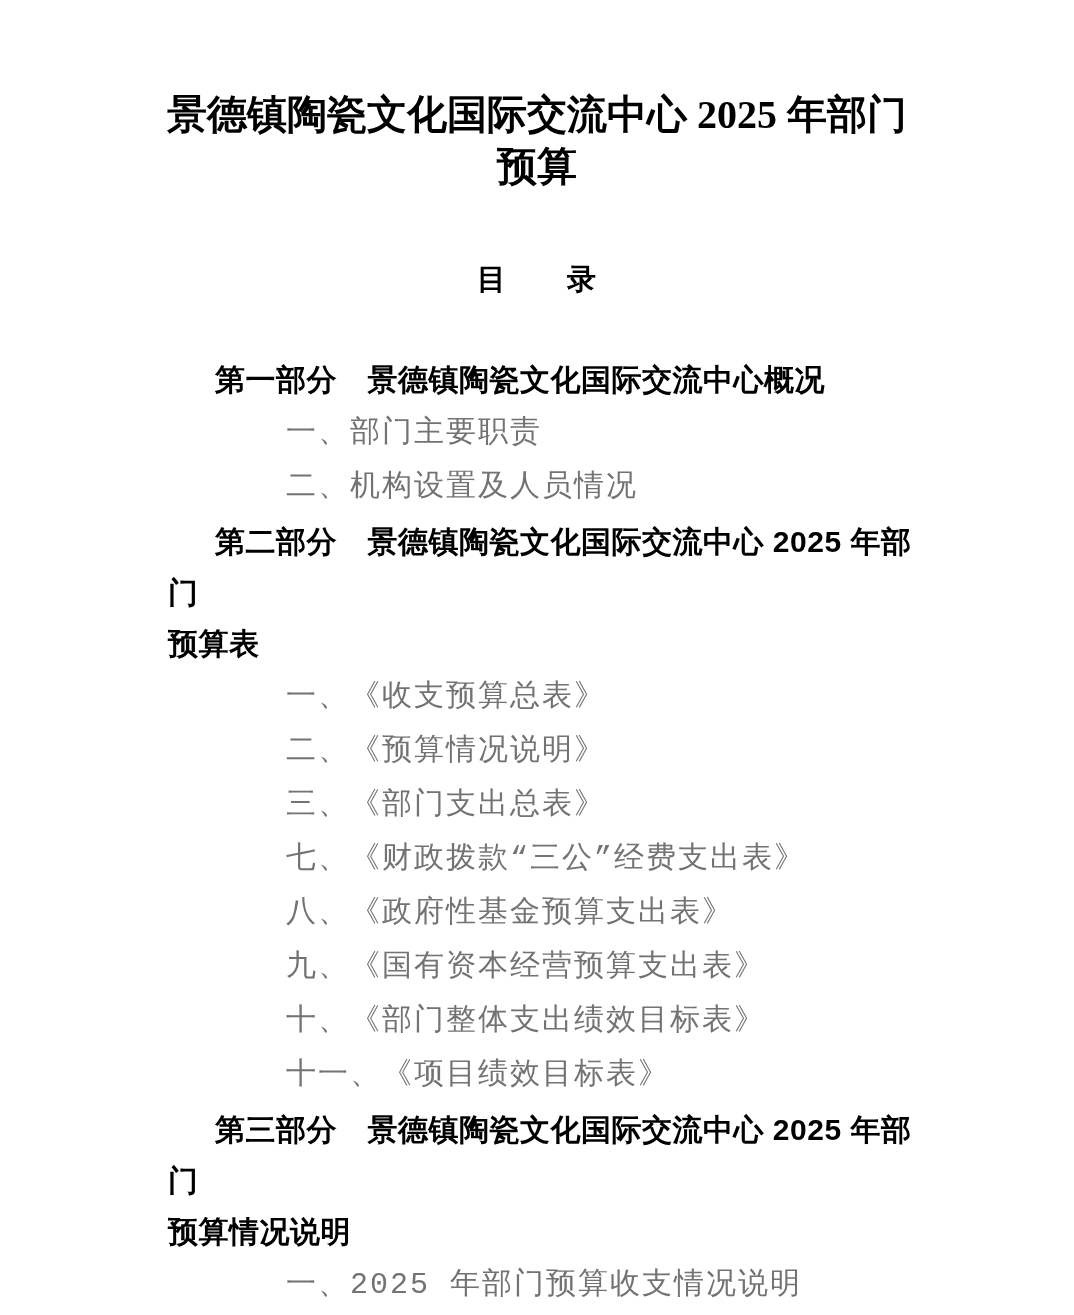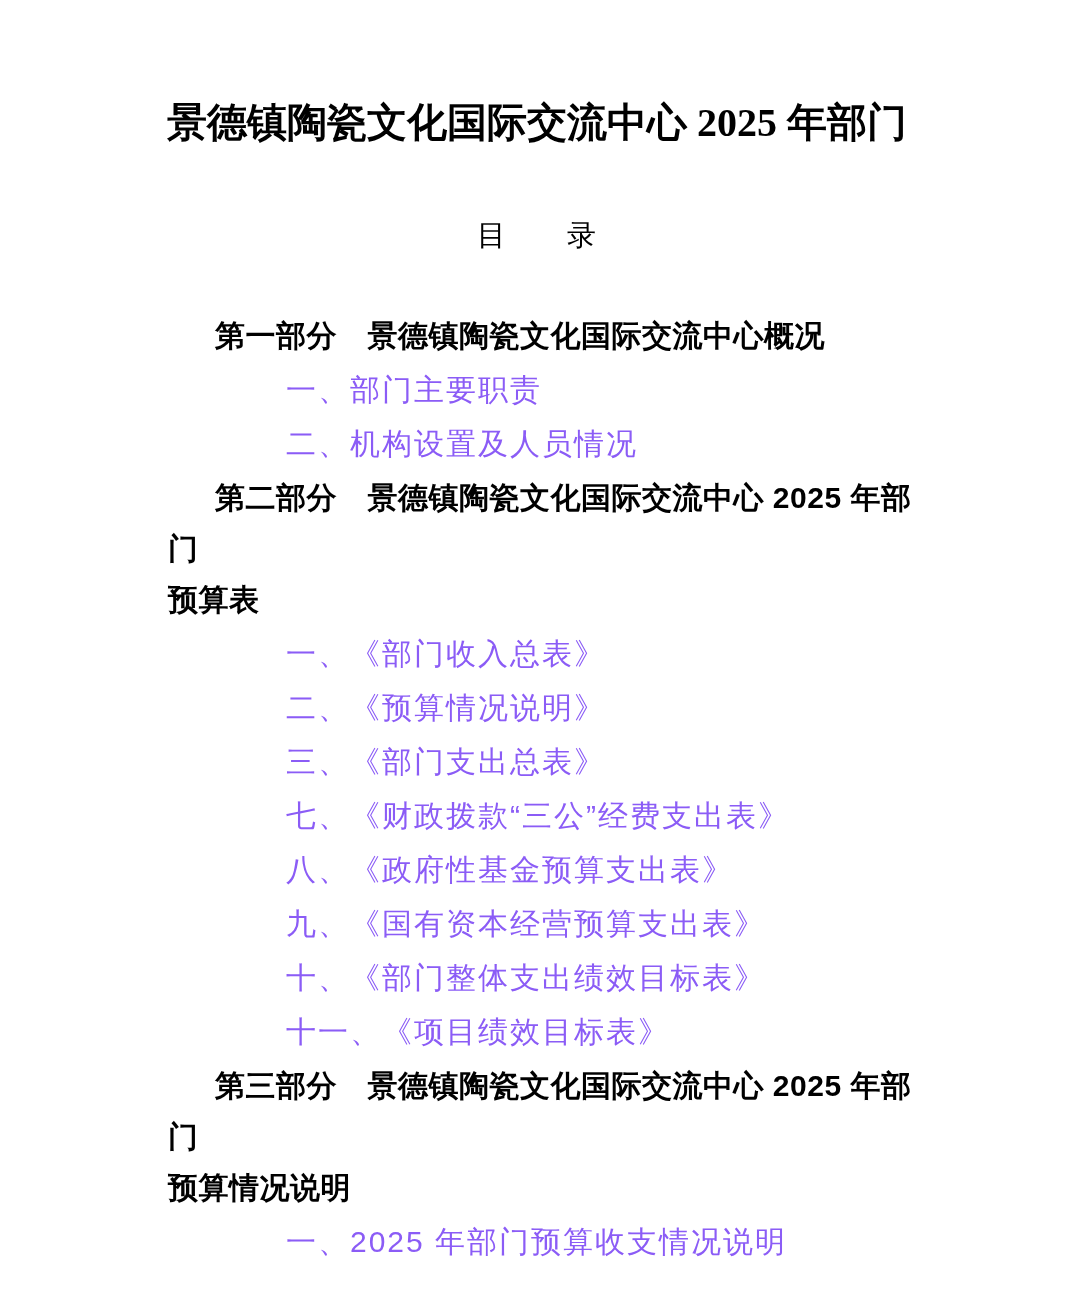--- a/index.html
+++ b/index.html
@@ -10,37 +10,37 @@
   .page {
     position: relative;
     width: 1074px;
     height: 1315px;
     background: #ffffff;
     color: #000000;
     overflow: hidden;
     font-family: "Liberation Serif", serif;
   }
   .doc-title {
-    margin: 8px;
+    margin: 0;
     padding-top: 89px;
     text-align: center;
     font-family: "Liberation Serif", serif;
     font-weight: bold;
     font-size: 40px;
     line-height: 52px;
     color: #000000;
   }
   .title-line {
     display: block;
   }
   .toc-heading {
     margin-top: 66px;
     text-align: center;
     font-family: "Liberation Serif", serif;
-    font-weight: normal;
+    font-weight: bold;
     font-size: 29px;
     line-height: 40px;
     letter-spacing: 1px;
     color: #000000;
   }
   .toc {
     margin: 55px 0 0 165px;
     width: 775px;
   }
   .toc p {
@@ -50,45 +50,46 @@
   }
   p.toc-section {
     font-family: "Liberation Sans", sans-serif;
     font-weight: bold;
     color: #000000;
     text-indent: 47px;
     white-space: pre-line;
     letter-spacing: 0.5px;
   }
   p.toc-item {
-    font-family: Liberation Sans, sans-serif;
+    font-family: Liberation Mono, monospace;
     font-weight: normal;
-    color: #8b5cf6;
+    color: #737373;
     padding-left: 118px;
     letter-spacing: 2px;
   }
 </style>
 </head>
 <body>
 
 <div class="page">
 
   <h1 class="doc-title">
     <span class="title-line">景德镇陶瓷文化国际交流中心 2025 年部门</span>
+    <span class="title-line">预算</span>
   </h1>
 
   <div class="toc-heading">目　　录</div>
 
   <nav class="toc" id="toc-list">
       <p class="toc-section">第一部分　景德镇陶瓷文化国际交流中心概况</p>
       <p class="toc-item">一、部门主要职责</p>
       <p class="toc-item">二、机构设置及人员情况</p>
       <p class="toc-section">第二部分　景德镇陶瓷文化国际交流中心 2025 年部门
 预算表</p>
-      <p class="toc-item">一、《部门收入总表》</p>
+      <p class="toc-item">一、《收支预算总表》</p>
       <p class="toc-item">二、《预算情况说明》</p>
       <p class="toc-item">三、《部门支出总表》</p>
       <p class="toc-item">七、《财政拨款“三公”经费支出表》</p>
       <p class="toc-item">八、《政府性基金预算支出表》</p>
       <p class="toc-item">九、《国有资本经营预算支出表》</p>
       <p class="toc-item">十、《部门整体支出绩效目标表》</p>
       <p class="toc-item">十一、《项目绩效目标表》</p>
       <p class="toc-section">第三部分　景德镇陶瓷文化国际交流中心 2025 年部门
 预算情况说明</p>
       <p class="toc-item">一、2025 年部门预算收支情况说明</p>

